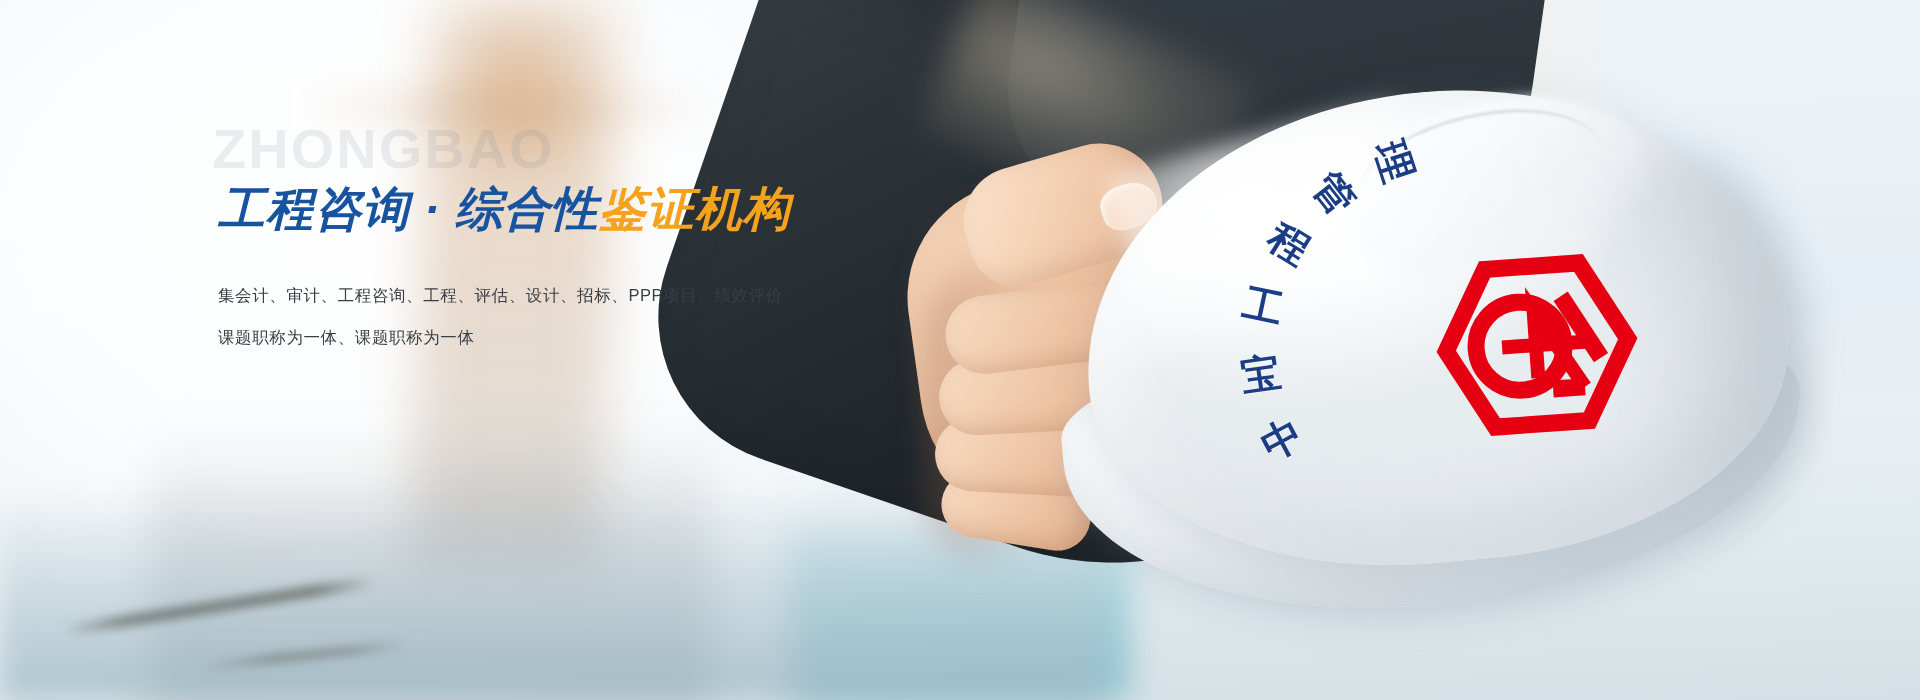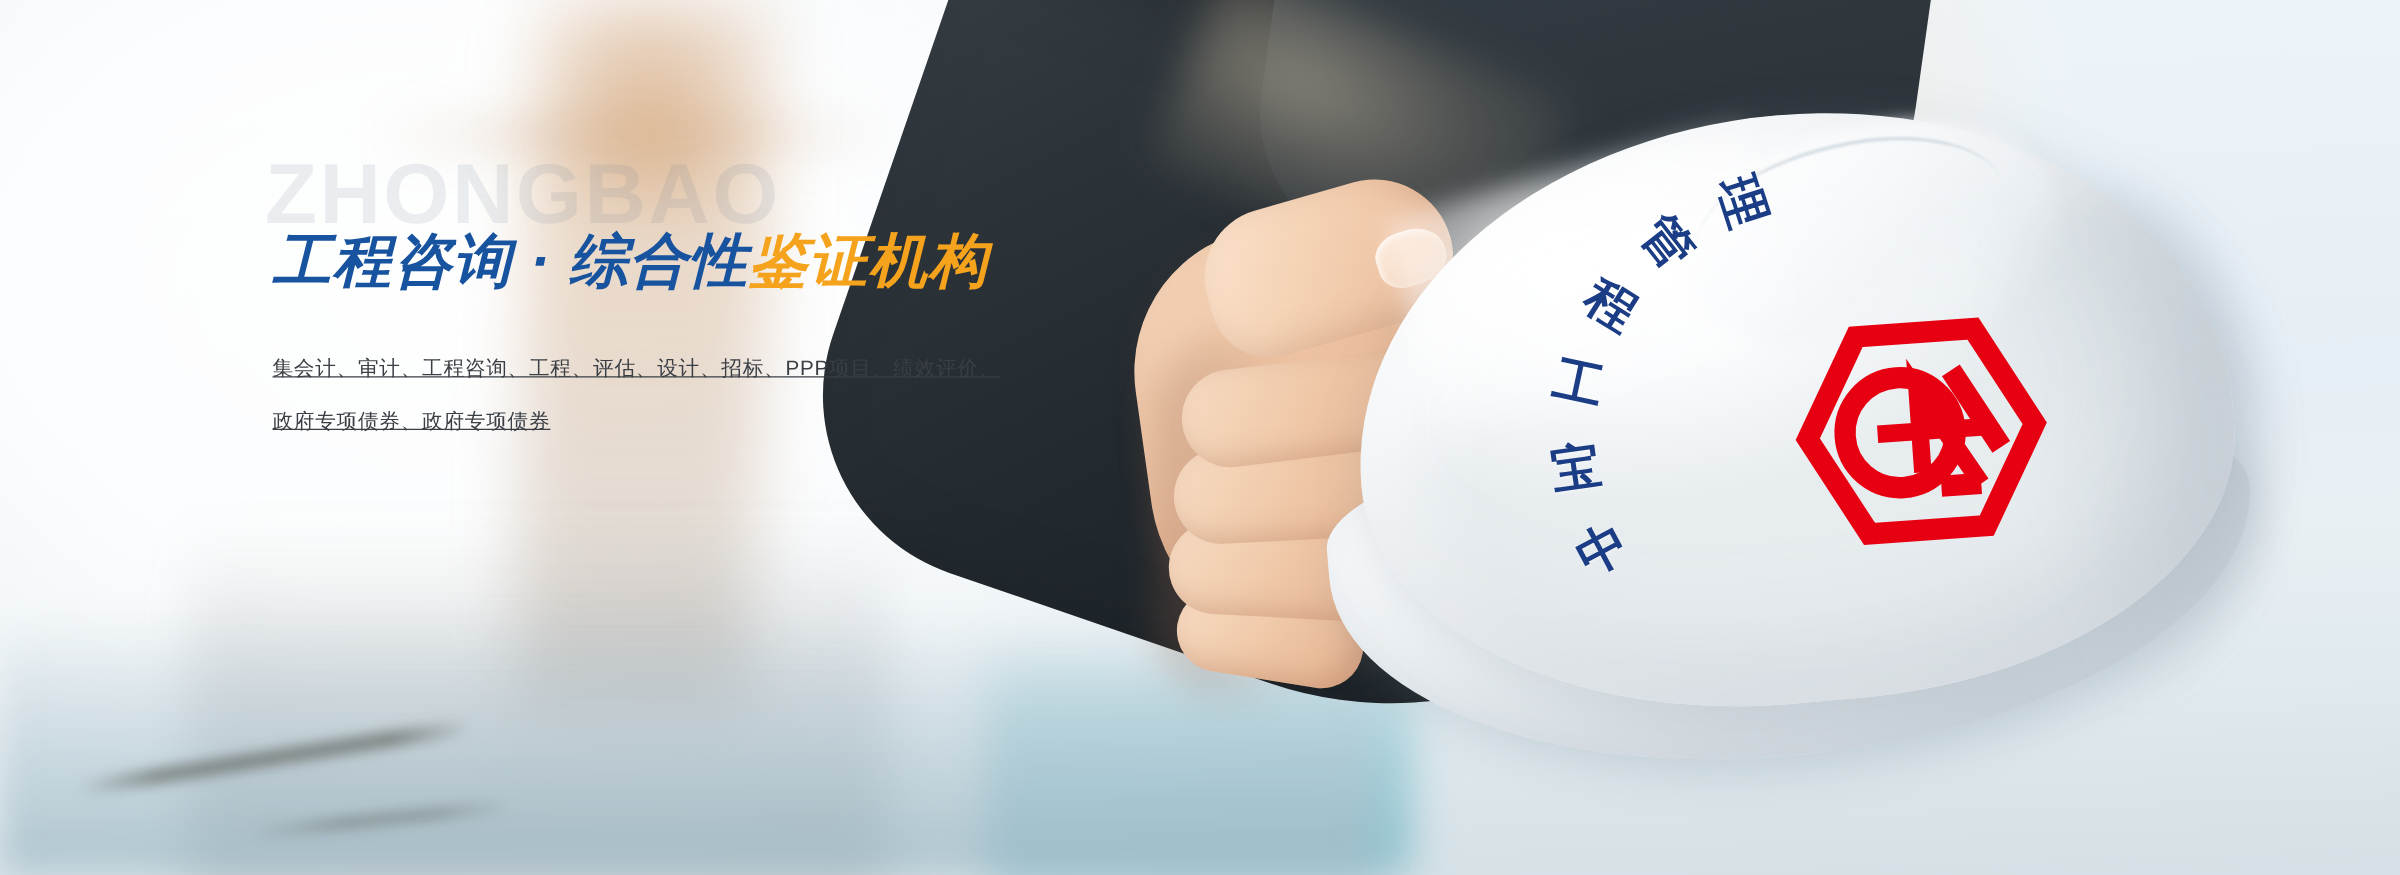--- a/index.html
+++ b/index.html
@@ -200,39 +200,38 @@
   }
   .logo-mark{
     position:absolute;left:1432px;top:250px;width:210px;height:190px;
     transform:rotate(-4deg);
   }
 
   
   .content{position:absolute;left:218px;top:120px;width:640px;}
   .watermark{
     position:absolute;left:-6px;top:-4px;
-    font-size:68px;font-weight:700;letter-spacing:2px;
+    font-size:56px;font-weight:700;letter-spacing:2px;
     color:rgba(108,126,148,0.13);
     font-family:"Liberation Sans","DejaVu Sans",sans-serif;
     white-space:nowrap;user-select:none;
   }
   .headline{position:relative;margin-top:58px;font-style:italic;}
   .hl-line{
     font-size:47px;font-weight:700;line-height:1.32;letter-spacing:1px;
     font-family:"Liberation Sans","DejaVu Sans",sans-serif;
     white-space:nowrap;
   }
   .c-blue{color:#17539f;}
   .c-orange{color:#f5a21c;}
   .desc{margin-top:34px;}
   .desc-line{
     font-size:16.5px;color:#3a3f45;line-height:2.55;letter-spacing:0.6px;
     font-family:"Liberation Sans","DejaVu Sans",sans-serif;
     white-space:nowrap;
-    text-decoration:underline;
   }
   .cta{
     display:inline-block;margin-top:24px;
     background:#17539f;color:#ffffff;
     font-size:16px;letter-spacing:1px;
     padding:12px 30px;border:none;border-radius:4px;
     cursor:pointer;font-family:"Liberation Sans","DejaVu Sans",sans-serif;
     box-shadow:0 2px 6px rgba(20,60,120,0.25);
   }
 </style>
@@ -305,18 +304,18 @@
     <div class="watermark">ZHONGBAO</div>
 
     <div class="headline">
       <div class="hl-line">
         <span class="c-blue">工程咨询 · 综合性</span><span class="c-orange">鉴证机构</span>
       </div>
     </div>
 
     <div class="desc">
       <div class="desc-line">集会计、审计、工程咨询、工程、评估、设计、招标、PPP项目、绩效评价、</div>
-      <div class="desc-line">政府专项债券、政府专项债券</div>
+      <div class="desc-line">课题职称为一体、课题职称为一体</div>
     </div>
 
   </div>
 
 </div>
 
 </body></html>

